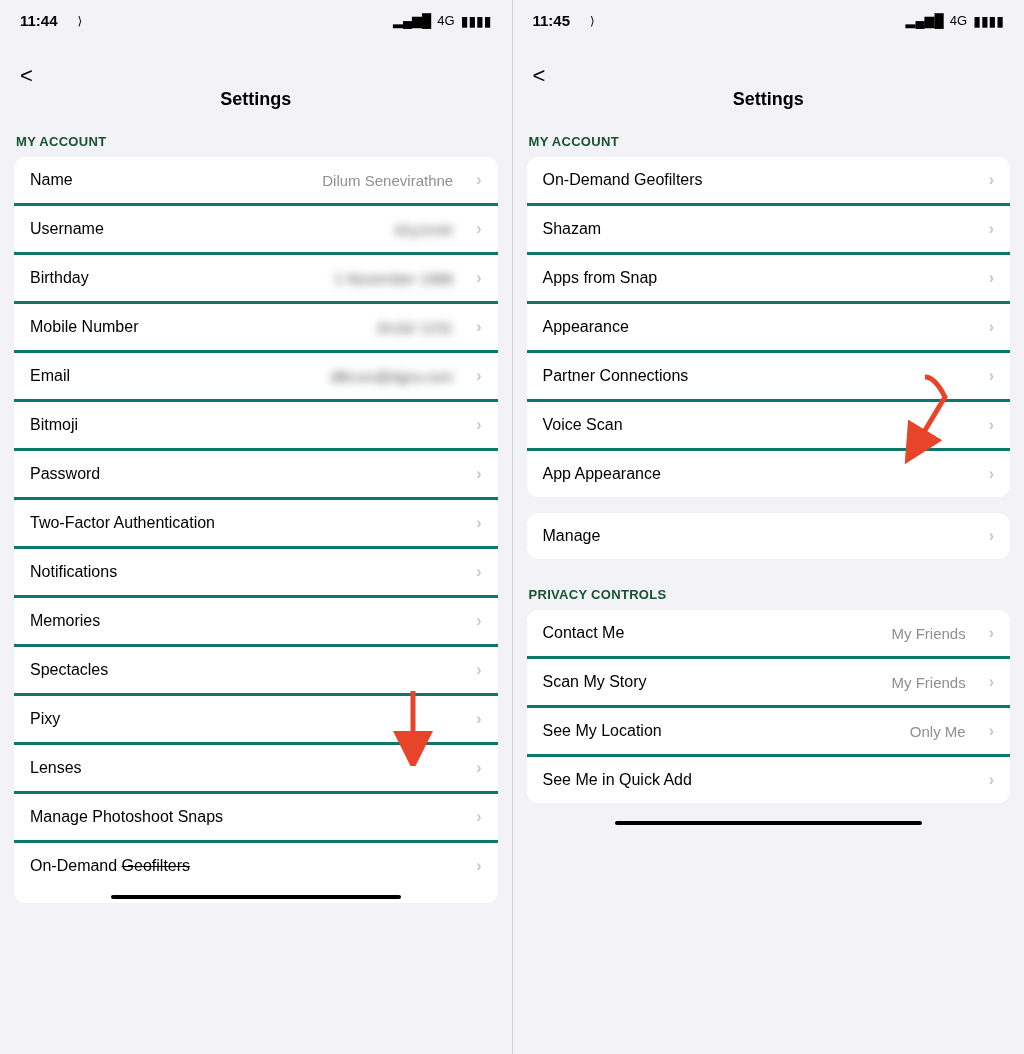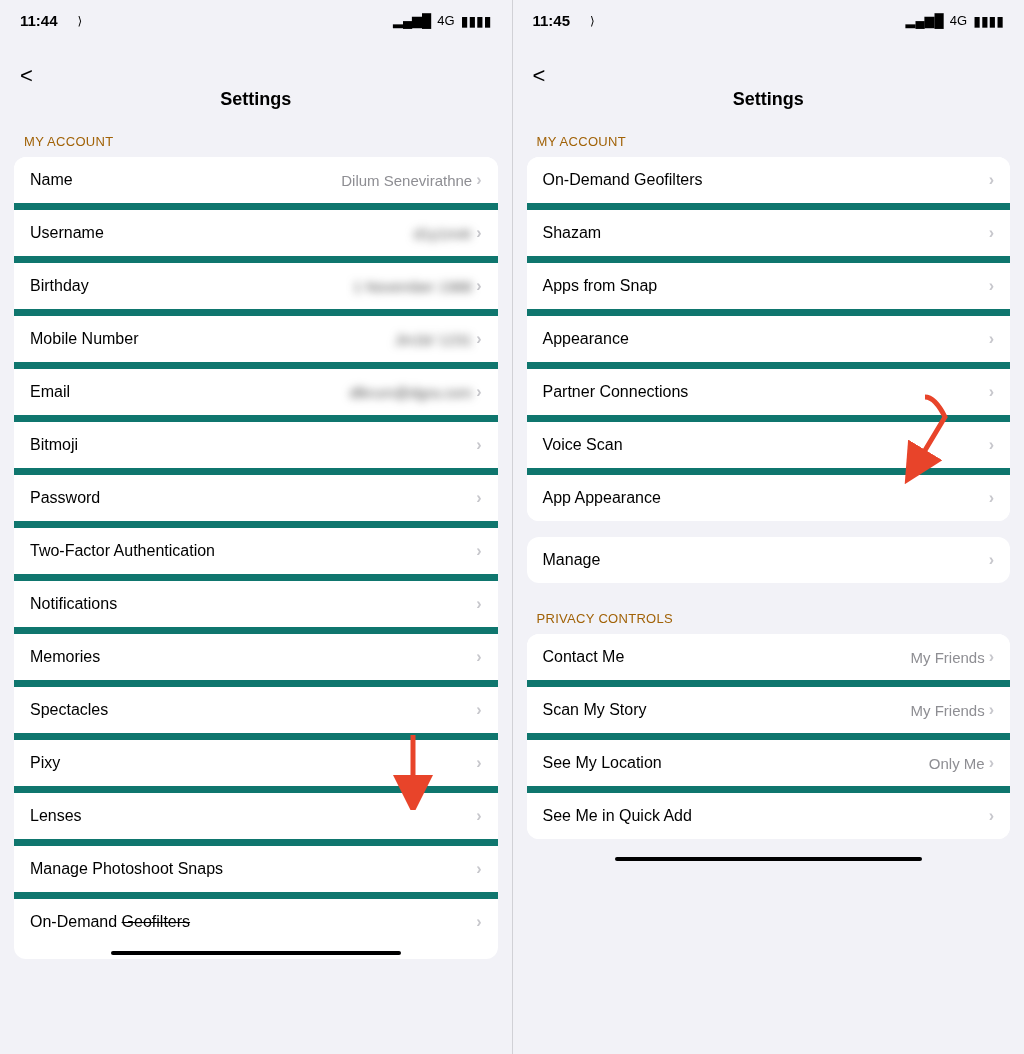--- a/index.html
+++ b/index.html
@@ -66,56 +66,56 @@
     }
     .nav-title {
       font-size: 18px;
       font-weight: 700;
       margin-top: 48px;
     }
 
     
     .section-label {
       font-size: 13px;
-      font-weight: 400;
-      color: #a16207;
-      padding: 12px 24px 8px;
+      font-weight: 700;
+      color: #14532d;
+      padding: 12px 16px 8px;
       letter-spacing: 0.3px;
     }
 
     
     .settings-card {
       background: #fff;
       border-radius: 12px;
       margin: 0 14px 16px;
       overflow: hidden;
     }
 
     
     .settings-row {
       display: flex;
       align-items: center;
       justify-content: space-between;
       padding: 14px 16px;
-      border-bottom: 7px solid #0f766e;
+      border-bottom: 3px solid #0f766e;
       cursor: pointer;
       background: #fff;
     }
     .settings-row:last-child {
       border-bottom: none;
     }
     .row-label {
       font-size: 16px;
       color: #000;
       font-weight: 400;
     }
     .row-right {
       display: flex;
       align-items: center;
-      gap: 4px;
+      gap: 23px;
       color: #8e8e93;
     }
     .row-value-right {
       font-size: 15px;
       color: #8e8e93;
     }
     .chevron {
       color: #c7c7cc;
       font-size: 16px;
       font-weight: 600;

